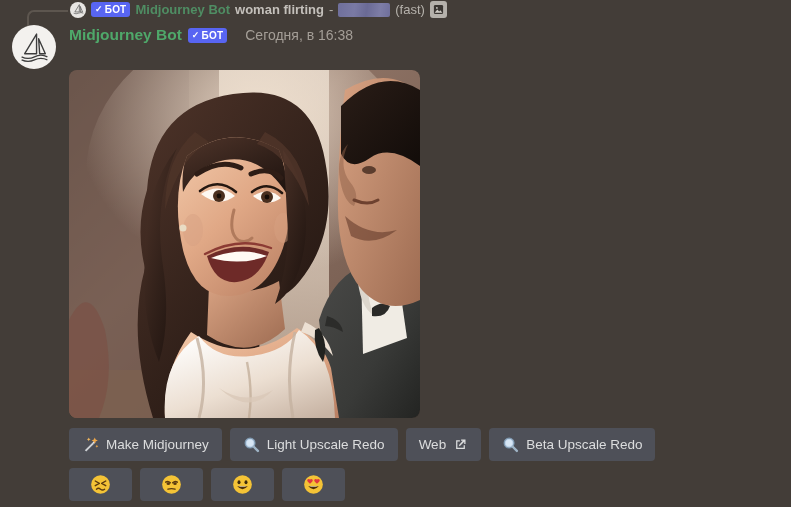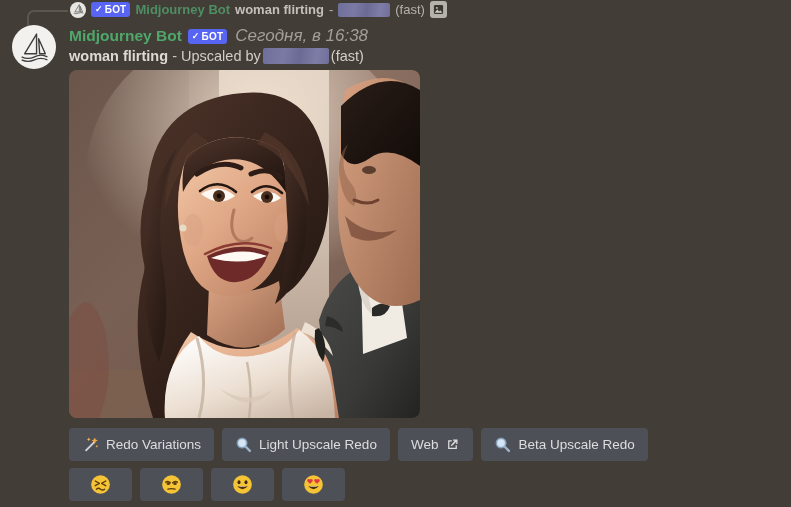--- a/index.html
+++ b/index.html
@@ -111,23 +111,22 @@
     gap: 6px;
     white-space: nowrap;
   }
   .msg-author {
     color: #4fa86a;
     font-weight: bold;
     font-size: 15.5px;
   }
   .msg-time {
     color: #a49e97;
-    font-size: 17px;
-    margin-left: 2px;
-    font-style: italic;
+    font-size: 14px;
+    margin-left: 12px;
   }
 
   .msg-title {
     position: absolute;
     left: 69px; top: 48px;
     font-size: 14.5px;
     white-space: nowrap;
     color: #d8d4cf;
   }
   .msg-title .prompt { font-weight: bold; color: #ded9d4; }
@@ -237,25 +236,20 @@
 
   <div class="msg-header">
     <span class="msg-author">Midjourney Bot</span>
     <span class="badge">
       <span class="chk">✓</span>
         <span>БОТ</span>
     </span>
     <span class="msg-time">Сегодня, в 16:38</span>
   </div>
 
-  <div class="msg-title">
-    <span class="prompt">woman flirting</span>
-    <span class="sep">-</span>
-    <span class="by">Upscaled by</span><span class="redact"></span><span class="fast">(fast)</span>
-  </div>
 
   <div class="attachment">
     <svg viewBox="0 0 351 348" preserveAspectRatio="xMidYMid slice">
       <defs>
         <linearGradient id="bgwall" x1="0" y1="0" x2="1" y2="1">
           <stop offset="0%" stop-color="#6d5a4f"></stop>
           <stop offset="40%" stop-color="#8d7264"></stop>
           <stop offset="100%" stop-color="#6b5246"></stop>
         </linearGradient>
         <radialGradient id="glow" cx="0.52" cy="0.3" r="0.55">
@@ -362,21 +356,21 @@
     <button class="btn">
       <span class="glyph">
         <svg viewBox="0 0 24 24" width="17" height="17">
           <path d="M4 20 L15 9 L17 11 L6 22 Z" fill="#cfd2d6"></path>
           <path d="M15 9 L17 11 L19 9 L17 7 Z" fill="#e4e6e9"></path>
           <path d="M18 2 l1.3 3.1 L22.4 6.4 l-3.1 1.3 L18 10.8 l-1.3-3.1 L13.6 6.4 l3.1-1.3 Z" fill="#f0a848"></path>
           <path d="M9.5 2 l.8 1.9 1.9 .8 -1.9 .8 -.8 1.9 -.8-1.9 -1.9-.8 1.9-.8 Z" fill="#f2b85f"></path>
           <path d="M21 12.5 l.6 1.4 1.4 .6 -1.4 .6 -.6 1.4 -.6-1.4 -1.4-.6 1.4-.6 Z" fill="#f0a848"></path>
         </svg>
       </span>
-      <span class="btn-label">Redo Variations</span>
+      <span class="btn-label">Make Midjourney</span>
     </button>
 
     <button class="btn">
       <span class="glyph">
         <svg viewBox="0 0 24 24" width="17" height="17">
           <circle cx="10" cy="10" r="7" fill="#bcd2e8" stroke="#7d97ae" stroke-width="1.6"></circle>
           <circle cx="10" cy="10" r="4.6" fill="#d7e6f4"></circle>
           <path d="M15.2 15.2 L21 21" stroke="#9fb4c6" stroke-width="3.4" stroke-linecap="round"></path>
         </svg>
       </span>

